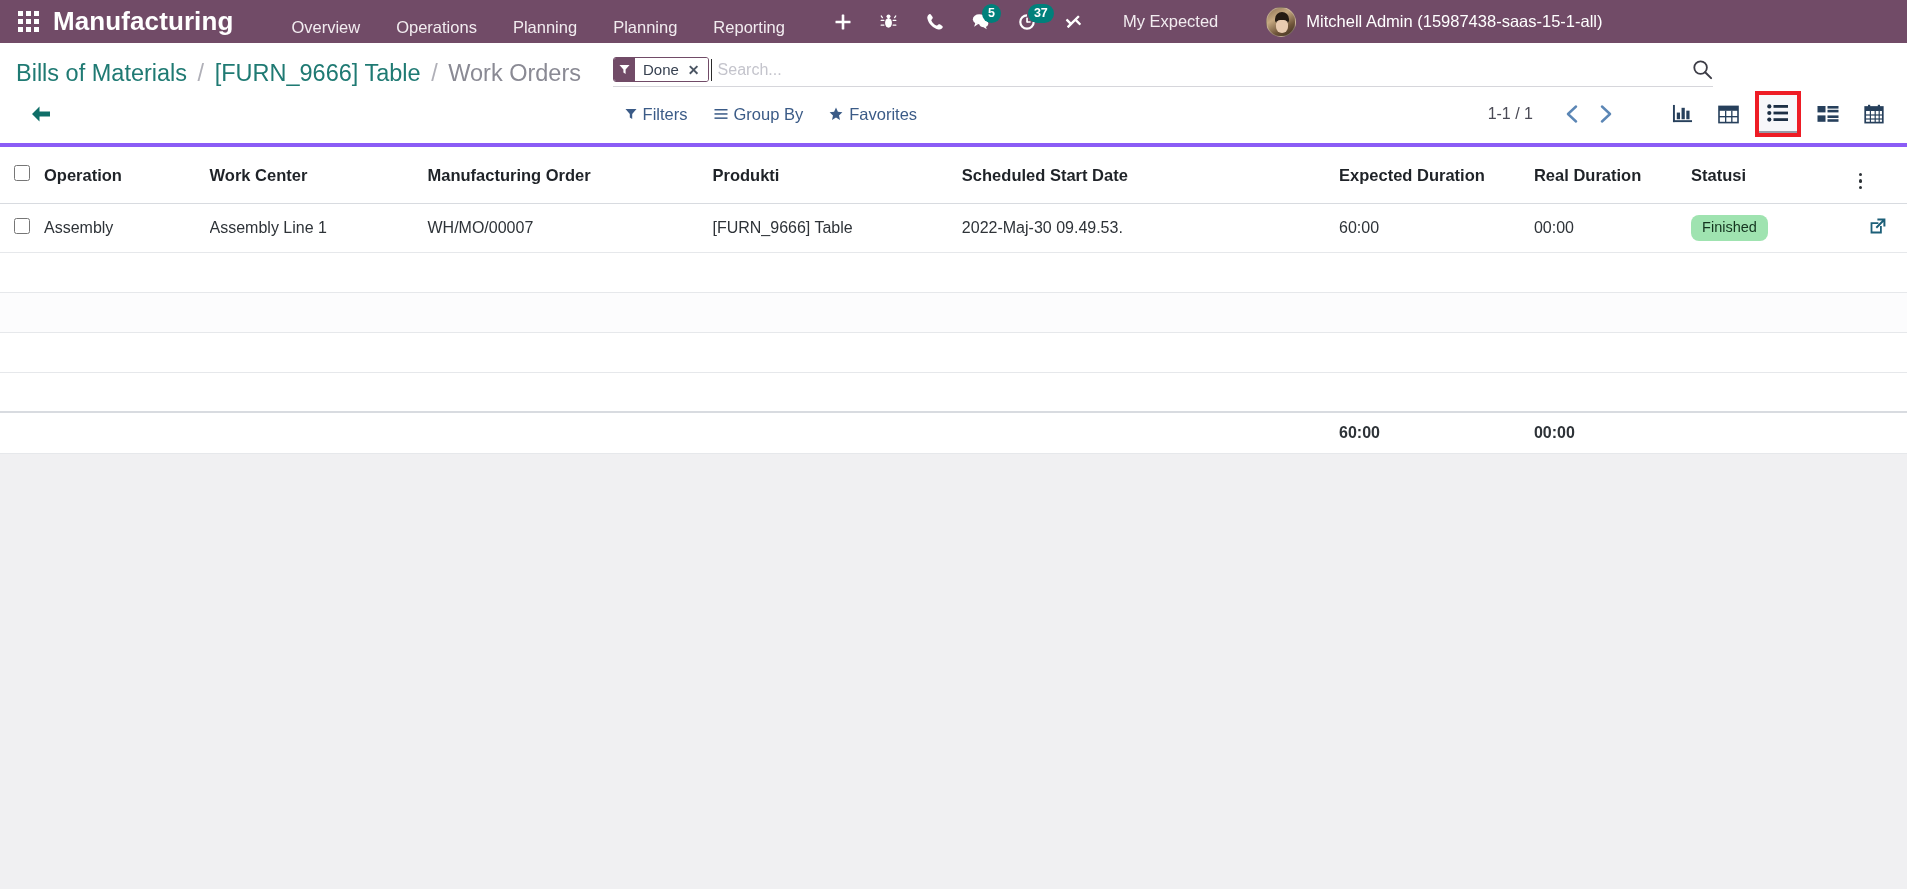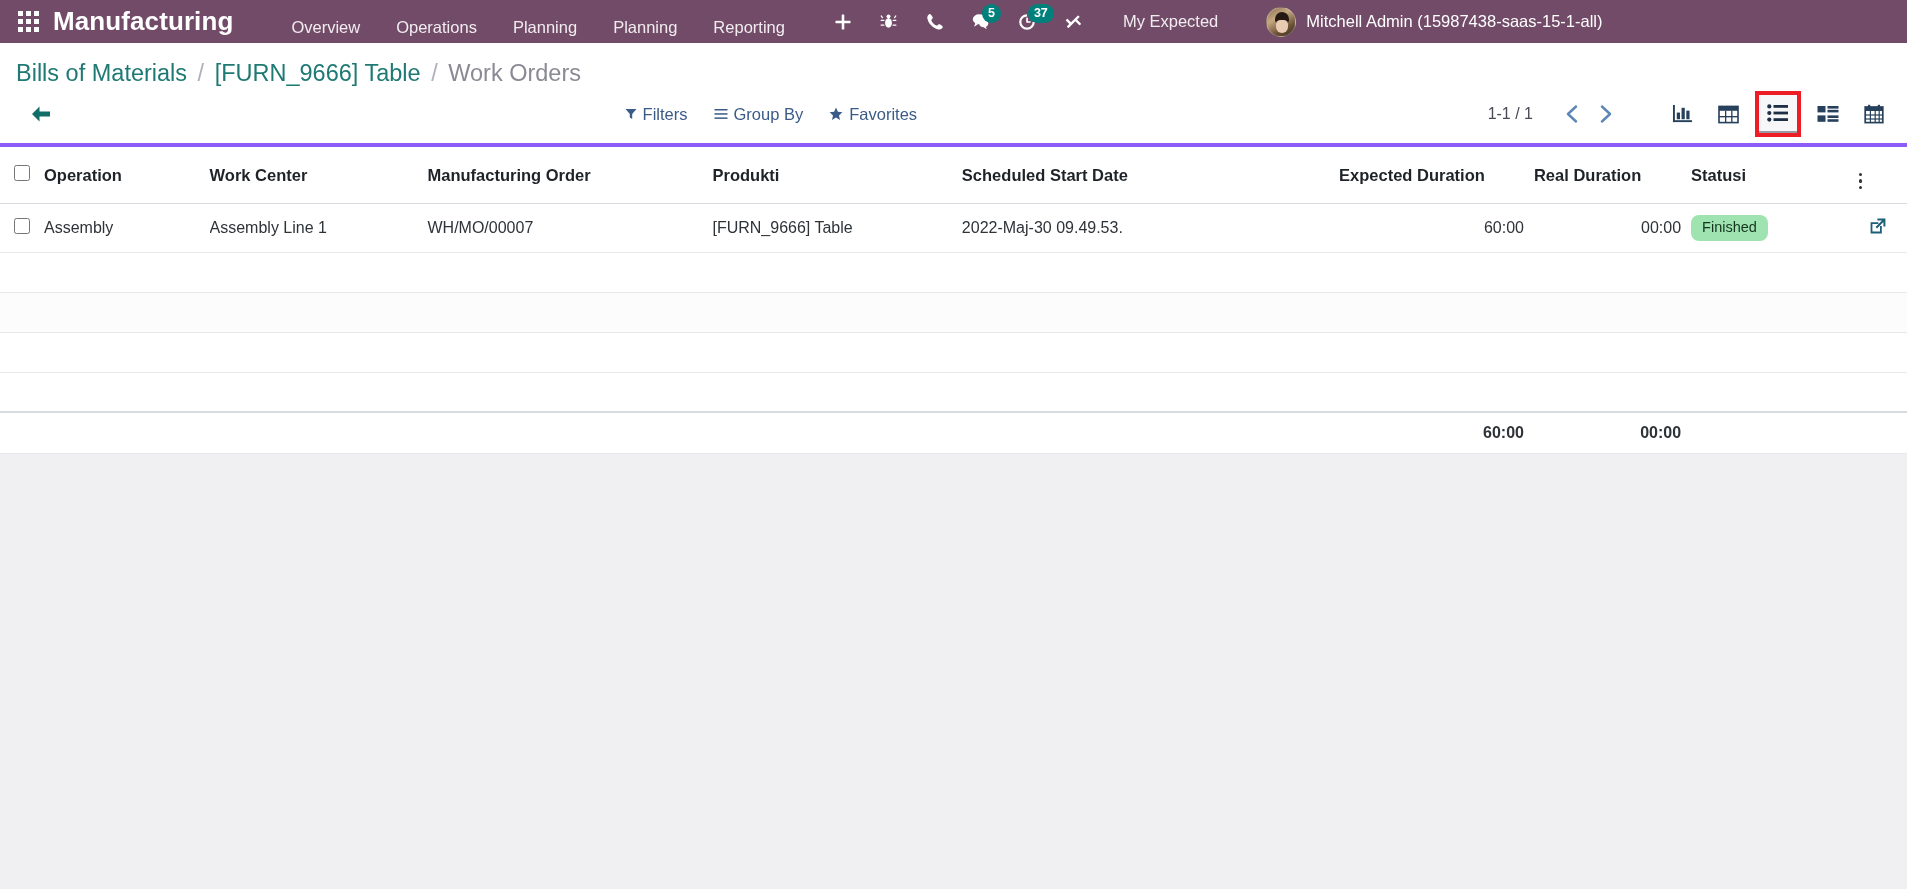--- a/index.html
+++ b/index.html
@@ -269,21 +269,21 @@
     white-space: nowrap;
     overflow: hidden;
     text-overflow: ellipsis;
   }
   .col-check { width: 42px; padding-left: 14px !important; }
   .col-check input {
     width: 16px; height: 16px;
     cursor: pointer;
     accent-color: #714B67;
   }
-  .ta-right { text-align: right; }
+  .ta-right { }
   .row-alt { background: #fcfcfd; }
 
   .badge-state {
     display: inline-block;
     background: #9fe3b0;
     color: #14341f;
     font-size: 14.5px;
     padding: 3px 11px;
     border-radius: 8px;
     font-weight: normal;
@@ -398,20 +398,40 @@
 
   <div class="cp-top">
     <div class="breadcrumb">
       <span class="bc-link">Bills of Materials</span>
       <span class="bc-sep">/</span>
       <span class="bc-link">[FURN_9666] Table</span>
       <span class="bc-sep">/</span>
       <span class="bc-current">Work Orders</span>
     </div>
 
+    <div class="search-area">
+      <div class="searchview">
+        <div class="facet">
+          <span class="facet-icon">
+            <svg width="11" height="11" viewBox="0 0 12 12">
+                <path d="M0.5 1 L11.5 1 L7.2 6 L7.2 11 L4.8 9.4 L4.8 6 Z" fill="#fff"></path>
+              </svg>
+          </span>
+          <span class="facet-label">Done</span>
+          <span class="facet-close">✕</span>
+        </div>
+        <input class="search-input" placeholder="Search..." style="">
+        <span class="search-magnifier">
+          <svg width="21" height="21" viewBox="0 0 22 22">
+            <circle cx="9" cy="9" r="6.6" fill="none" stroke="#3c3c46" stroke-width="1.9"></circle>
+            <line x1="13.8" y1="13.8" x2="20" y2="20" stroke="#3c3c46" stroke-width="2.1" stroke-linecap="round"></line>
+          </svg>
+        </span>
+      </div>
+    </div>
   </div>
 
   <div class="cp-bottom">
     <div class="back-arrow">
       <svg width="22" height="18" viewBox="0 0 22 18">
         <path d="M9.5 1.5 L2 9 L9.5 16.5 L9.5 11.6 L20 11.6 L20 6.4 L9.5 6.4 Z" fill="#0f6e68"></path>
       </svg>
     </div>
 
     <div class="filters-group">

